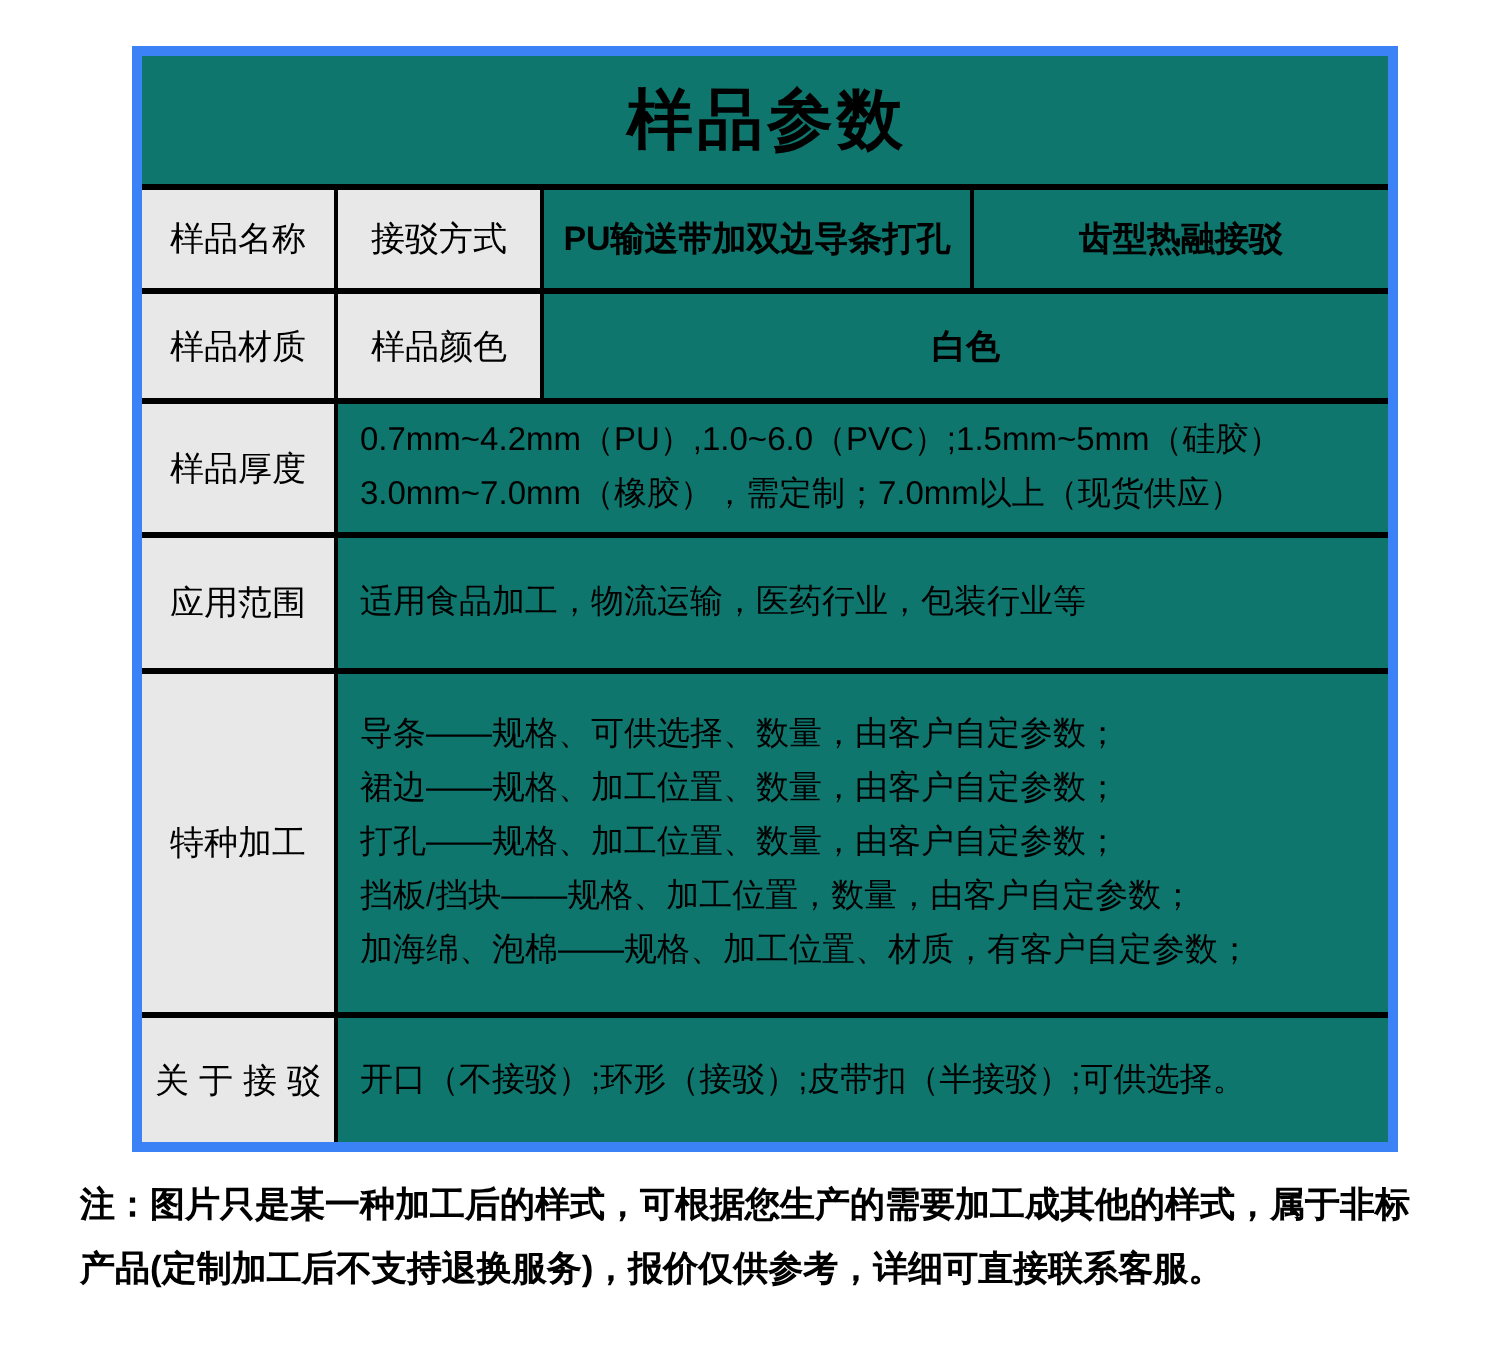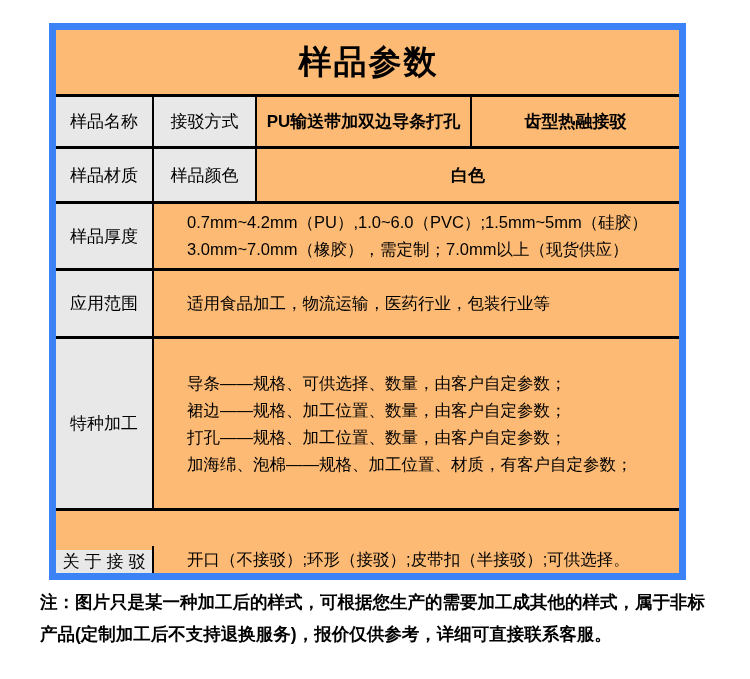--- a/index.html
+++ b/index.html
@@ -11,25 +11,25 @@
   }
   .page {
     position: relative;
     width: 750px;
     height: 679px;
     background: #ffffff;
     overflow: hidden;
   }
   .spec-table {
     position: absolute;
-    left: 49px;
+    left: 66px;
     top: 23px;
     width: 623px;
-    border: 7px solid #3b82f6;
-    background: #fdba74;
+    border: 5px solid #3b82f6;
+    background: #0f766e;
   }
   .trow {
     display: flex;
     align-items: stretch;
     border-top: 3px solid #000000;
   }
   .trow.title-row {
     border-top: none;
     height: 64px;
     align-items: center;
@@ -70,35 +70,35 @@
   .quad .value-cell.v1 {
     flex: 0 0 215px;
     width: 215px;
   }
   .wide .content-cell {
     flex: 1 1 auto;
     display: flex;
     flex-direction: column;
     justify-content: center;
     align-items: flex-start;
-    padding-left: 33px;
+    padding-left: 11px;
     padding-right: 8px;
     font-size: 16.5px;
     font-weight: normal;
     text-align: left;
   }
   .content-line {
     line-height: 27px;
   }
   .row-name    { height: 49px; }
   .row-material{ height: 52px; font-family: Liberation Serif, serif; }
   .row-thick   { height: 64px; }
   .row-range   { height: 65px; }
   .row-special { height: 169px; }
-  .row-joint   { height: 62px; align-items: flex-end; }
+  .row-joint   { height: 62px; }
   .row-joint .label-cell {
     letter-spacing: 5px;
     text-indent: 5px;
   }
   .footnote {
     position: absolute;
     left: 40px;
     top: 586px;
     width: 680px;
     font-size: 17.5px;
@@ -146,20 +146,21 @@
         <div class="content-line">适用食品加工，物流运输，医药行业，包装行业等</div>
       </div>
     </div>
 
     <div class="trow wide row-special">
       <div class="cell label-cell">特种加工</div>
       <div class="cell content-cell">
         <div class="content-line">导条——规格、可供选择、数量，由客户自定参数；</div>
         <div class="content-line">裙边——规格、加工位置、数量，由客户自定参数；</div>
         <div class="content-line">打孔——规格、加工位置、数量，由客户自定参数；</div>
+        <div class="content-line">挡板/挡块——规格、加工位置，数量，由客户自定参数；</div>
         <div class="content-line">加海绵、泡棉——规格、加工位置、材质，有客户自定参数；</div>
       </div>
     </div>
 
     <div class="trow wide row-joint">
       <div class="cell label-cell">关于接驳</div>
       <div class="cell content-cell">
         <div class="content-line">开口（不接驳）;环形（接驳）;皮带扣（半接驳）;可供选择。</div>
       </div>
     </div>

